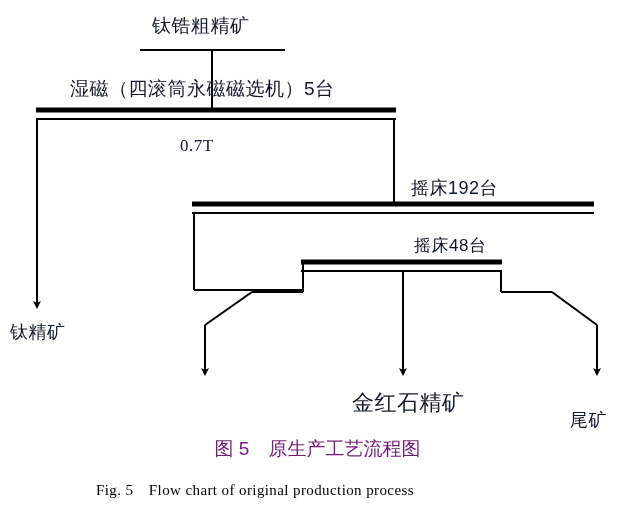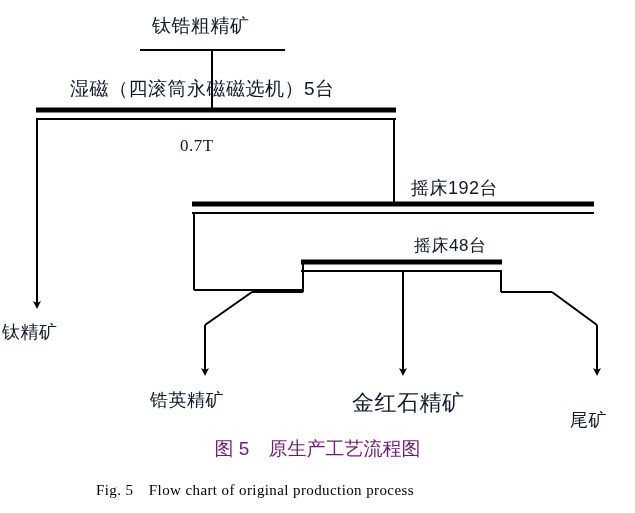--- a/index.html
+++ b/index.html
@@ -104,23 +104,22 @@
   <div class="node-label" style="left:152px; top:13px; font-size:19px;">钛锆粗精矿</div>
 
   <div class="node-label" style="left:70px; top:76px; font-size:19px;">湿磁（四滚筒永磁磁选机）5台</div>
 
   <div class="node-label" style="left:180px; top:136px; font-size:17px; font-family:'Liberation Serif', serif;">0.7T</div>
 
   <div class="node-label" style="left:411px; top:176px; font-size:18px;">摇床192台</div>
 
   <div class="node-label" style="left:414px; top:234px; font-size:17px;">摇床48台</div>
 
-  <div class="node-label" style="left:2px; top:320px; font-size:18px;">钛精矿</div>
+  <div class="node-label" style="left:10px; top:320px; font-size:18px;">钛精矿</div>
 
-  <div class="node-label" style="left:150px; top:388px; font-size:18px;">锆英精矿</div>
 
   <div class="node-label" style="left:352px; top:388px; font-size:22px;">金红石精矿</div>
 
   <div class="node-label" style="left:570px; top:408px; font-size:18px;">尾矿</div>
 
   <div class="caption-cn" style="top:436px;">图 5　原生产工艺流程图</div>
 
   <div class="caption-en" style="top:481px;">Fig. 5　Flow chart of original production process</div>
 
 </div>

